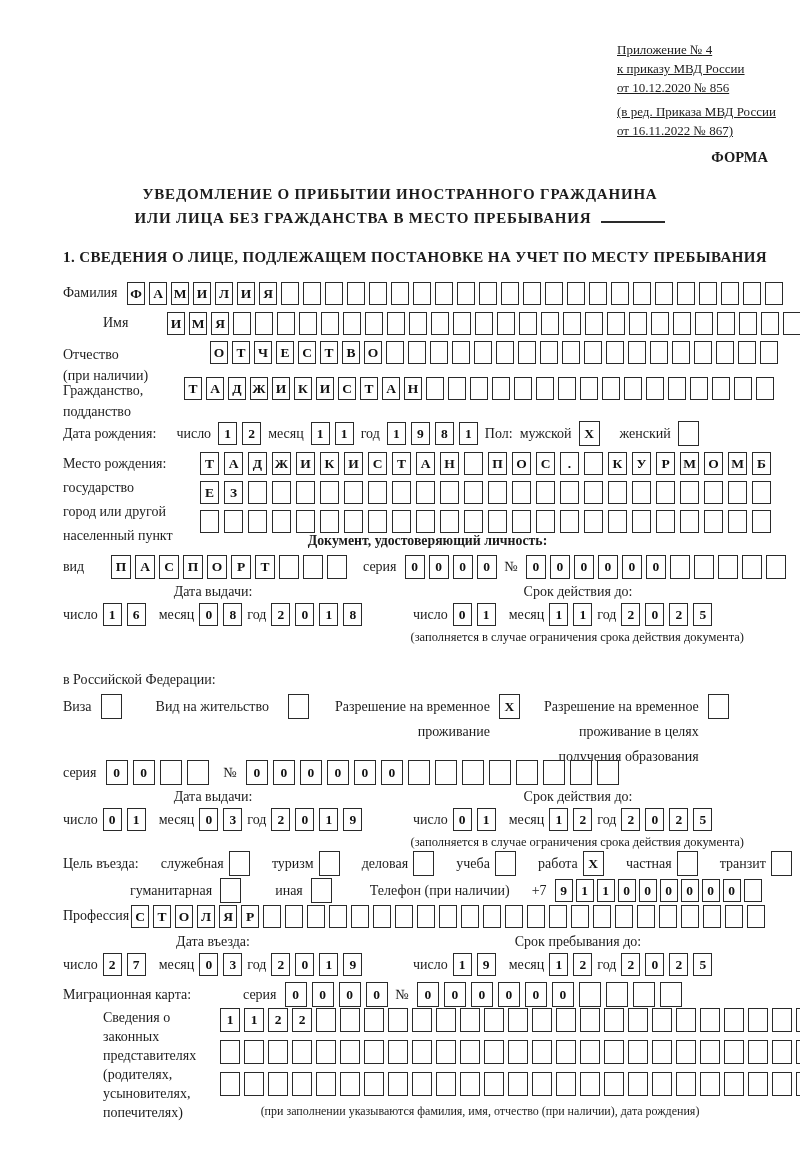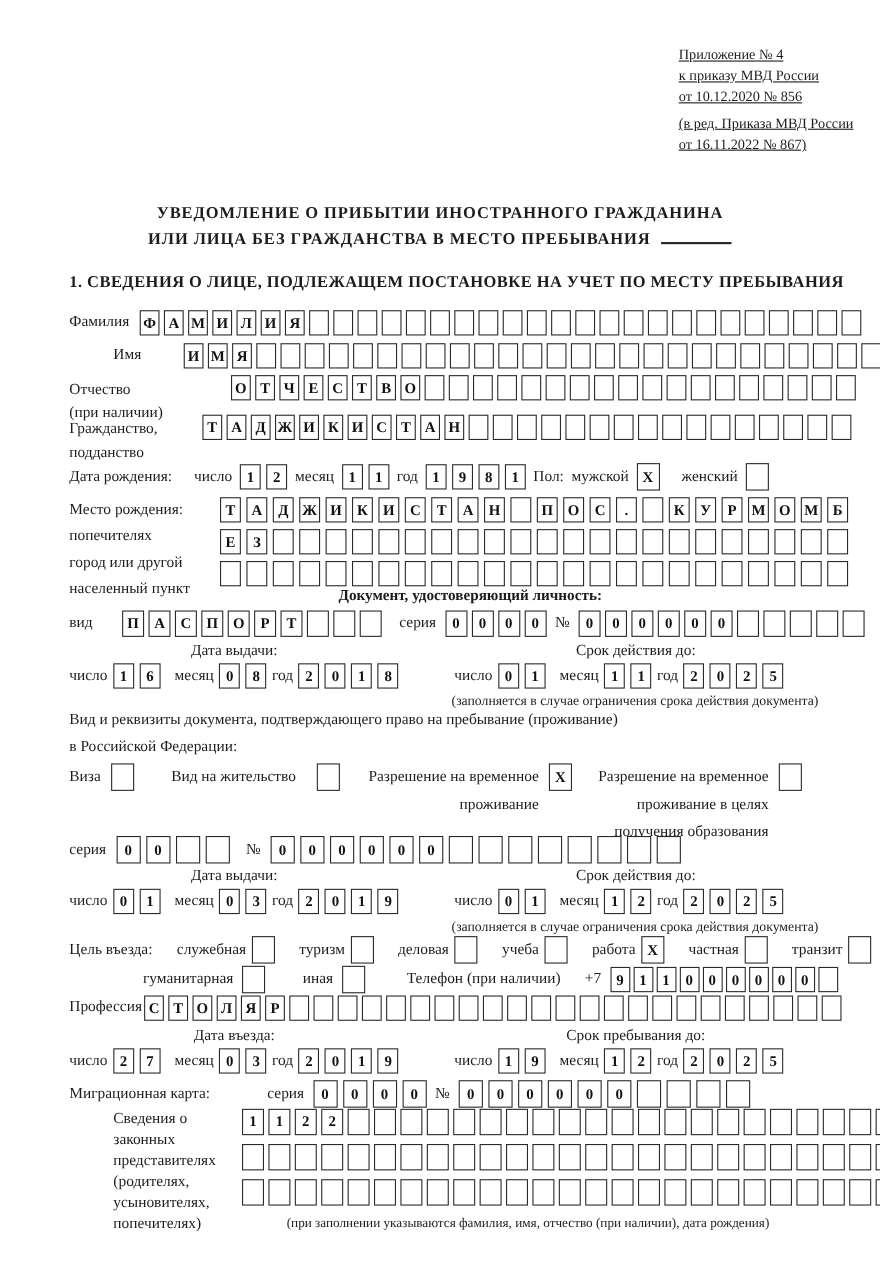--- a/index.html
+++ b/index.html
@@ -46,20 +46,21 @@
 <div class="page">
 
   <div class="abs hdrref" style="left:617px;top:40px;">
     <div>Приложение № 4</div>
     <div>к приказу МВД России</div>
     <div>от 10.12.2020 № 856</div>
     <div class="amend">(в ред. Приказа МВД России</div>
     <div>от 16.11.2022 № 867)</div>
   </div>
 
+  <div class="abs b" style="left:0;top:149px;width:768px;text-align:right;font-size:14.5px;">ФОРМА</div>
 
   <div class="abs" style="left:0;top:182px;width:800px;">
     <div class="titleln">УВЕДОМЛЕНИЕ О ПРИБЫТИИ ИНОСТРАННОГО ГРАЖДАНИНА</div>
     <div class="titleln"><span>ИЛИ ЛИЦА БЕЗ ГРАЖДАНСТВА В МЕСТО ПРЕБЫВАНИЯ</span><span class="uline"></span></div>
   </div>
 
   <div class="abs sect" style="left:63px;top:249px;">1. СВЕДЕНИЯ О ЛИЦЕ, ПОДЛЕЖАЩЕМ ПОСТАНОВКЕ НА УЧЕТ ПО МЕСТУ ПРЕБЫВАНИЯ</div>
 
   <div class="abs frow" style="left:63px;top:282px;">
     <div class="flabel" style="width:64px;">Фамилия</div>
@@ -232,21 +233,21 @@
     <span style="width:6px;"></span>
     <span>женский</span>
     <span class="cells cbx">
         <span class="cell"></span>
       </span>
   </div>
 
   <div class="abs frow" style="left:63px;top:452px;">
     <div class="mlabels" style="width:137px;">
       <div>Место рождения:</div>
-      <div>попечителях</div>
+      <div>государство</div>
       <div>город или другой</div>
       <div>населенный пункт</div>
     </div>
     <div>
       <div class="cells w19 g5" style="margin-bottom:6px;">
           <span class="cell">Т</span>
           <span class="cell">А</span>
           <span class="cell">Д</span>
           <span class="cell">Ж</span>
           <span class="cell">И</span>
@@ -407,21 +408,20 @@
               <span class="cell">0</span>
               <span class="cell">2</span>
               <span class="cell">5</span>
             </span>
         </div>
       </div>
     </div>
     <div class="dgnote">(заполняется в случае ограничения срока действия документа)</div>
   </div>
 
-  <div class="abs lbl" style="left:63px;top:647px;">Вид и реквизиты документа, подтверждающего право на пребывание (проживание)</div>
   <div class="abs lbl" style="left:63px;top:672px;">в Российской Федерации:</div>
 
   <div class="abs optrow" style="left:63px;top:694px;">
     <div class="opt">
       <div class="ol">Виза</div>
       <span class="cells cbx">
           <span class="cell"></span>
         </span>
     </div>
     <div class="opt" style="margin-left:34px;">

